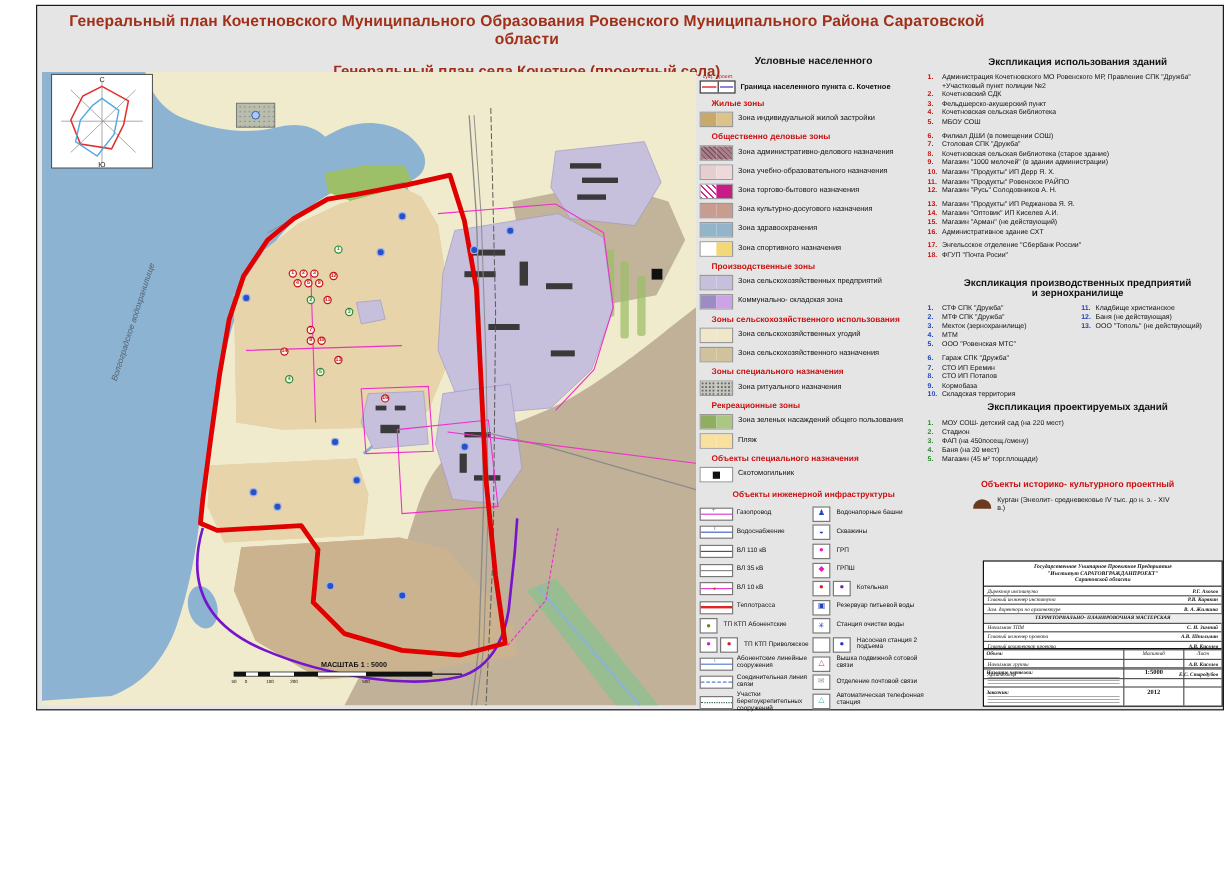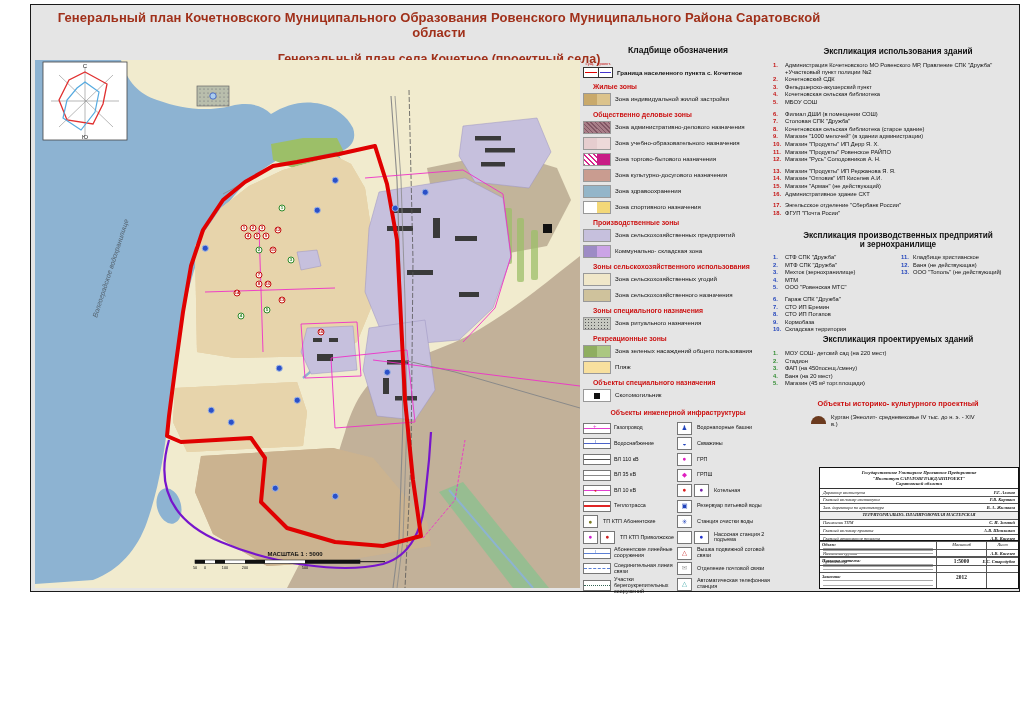--- a/index.html
+++ b/index.html
@@ -308,21 +308,21 @@
         <div class="mkb" style="left: 176px; top: 350px;"></div>
         <div class="mkb" style="left: 240px; top: 428px;"></div>
         <div class="mkb" style="left: 300px; top: 436px;"></div>
         <div class="mkb" style="left: 352px; top: 312px;"></div>
         <div class="mkb" style="left: 196px; top: 362px;"></div>
         <div class="mkb" style="left: 262px; top: 340px;"></div>
       </div>
   </div>
 
   <div class="legend">
-    <div class="lg-title">Кладбище обозначения</div>
+    <div class="lg-title">Условные населенного</div>
     <div class="bnd-note">
       <span>сущ.</span>
       <span>проект.</span>
     </div>
     <div class="bnd-row">
       <span class="bnd-sw">
         <span class="bnd-cell bnd-exist">
             <i></i>
           </span>
         <span class="bnd-cell bnd-proj">

